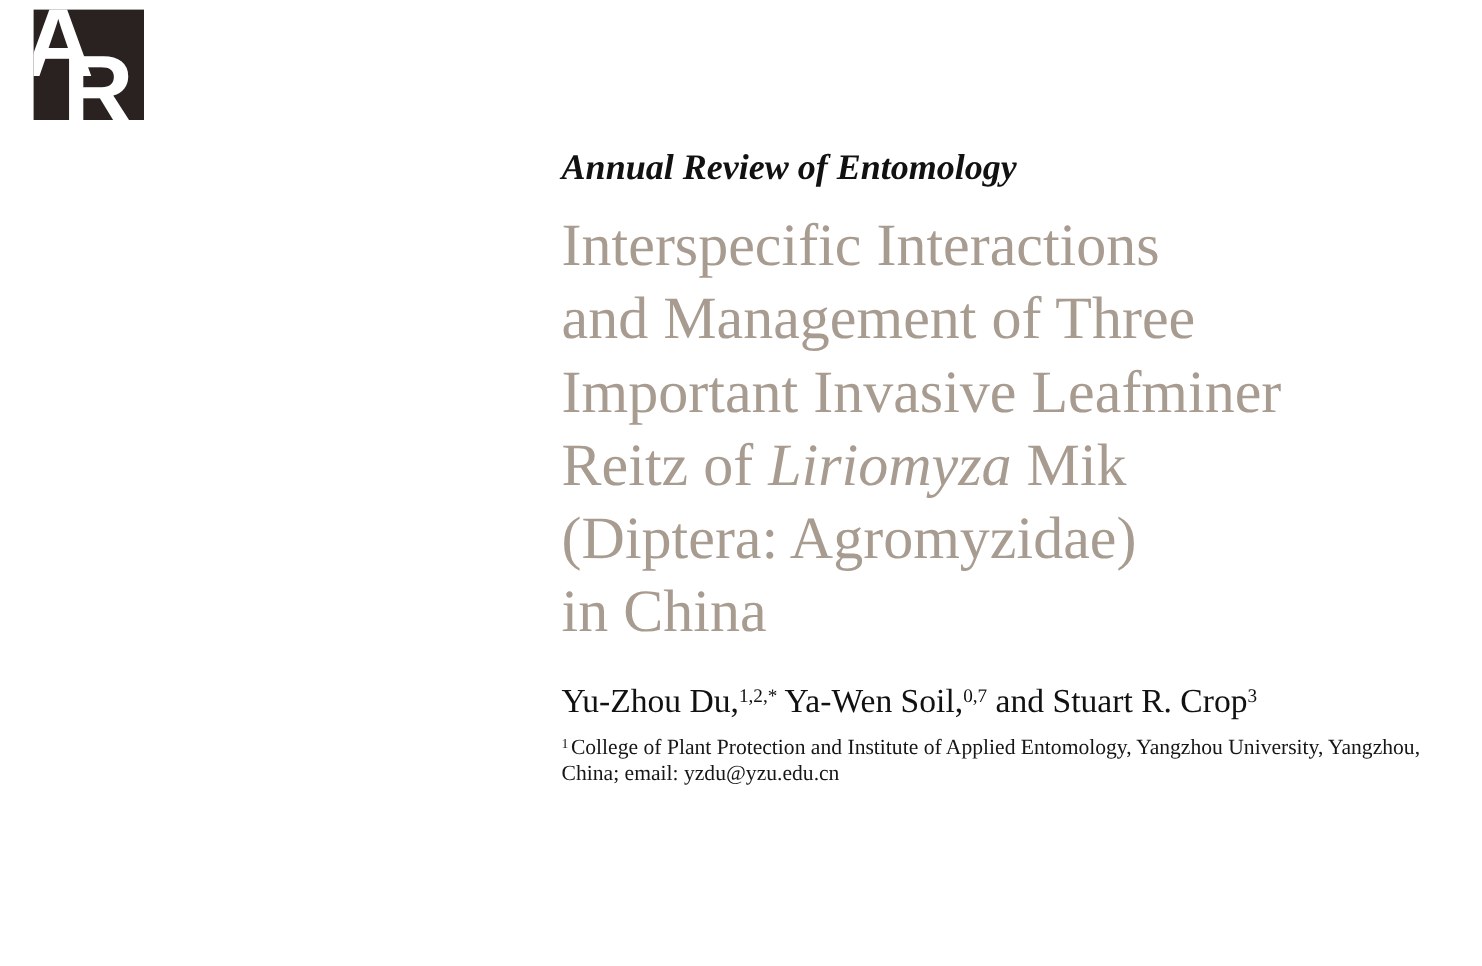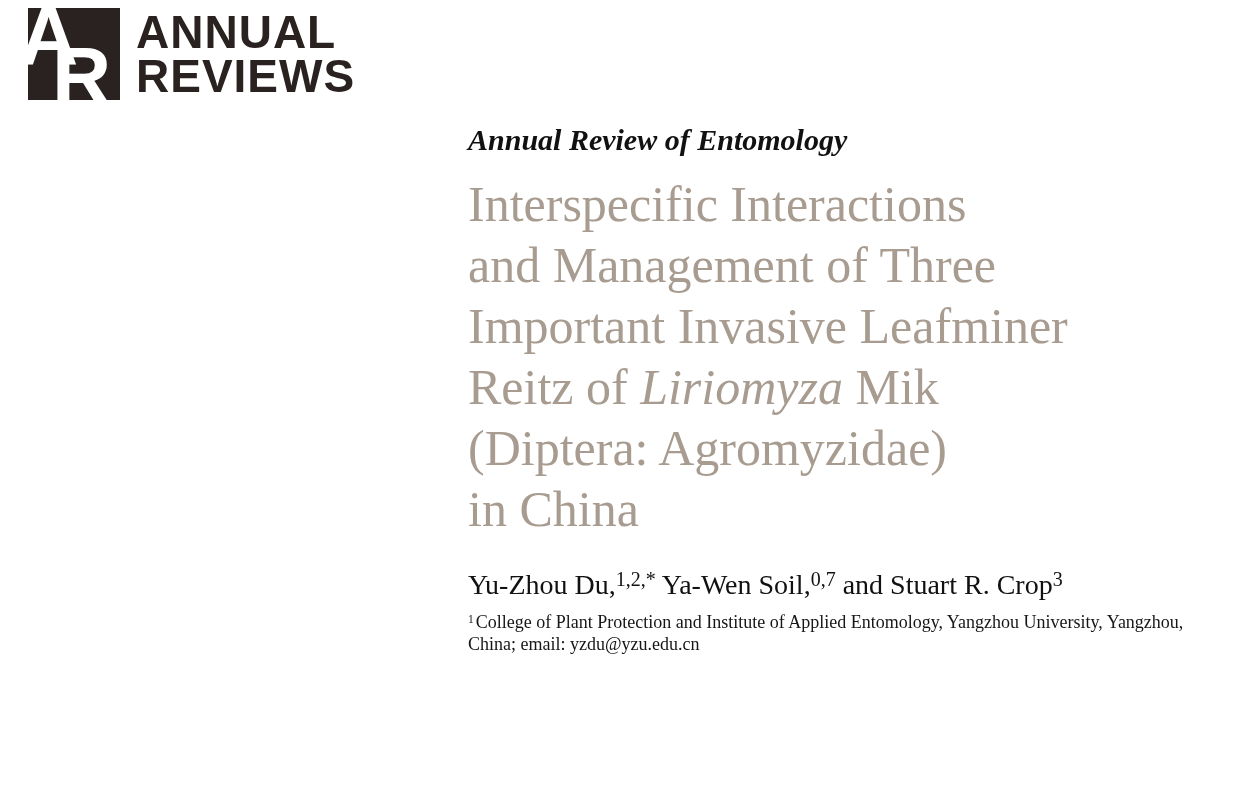--- a/index.html
+++ b/index.html
@@ -46,41 +46,37 @@
     font-weight:normal;
     font-size:50px;line-height:61px;
     color:var(--title-taupe);
   }
   .title .tline{display:block;}
   .title em{}
   .authors{
     margin-top:29px;
     font-size:28px;line-height:32px;color:#111111;
   }
-  .authors sup{font-size:20px;line-height:0;vertical-align:8px;text-align:right;}
+  .authors sup{font-size:16px;line-height:0;vertical-align:8px;text-align:right;}
   .affiliations{margin-top:10px;width:755px;}
   .affil{
     font-size:18px;line-height:22px;color:#161616;
     margin-bottom:10px;
   }
   .affil sup{font-size:11.5px;line-height:0;vertical-align:5px;margin-right:2px;}
 </style>
 </head>
 <body>
 
 <div class="page">
 
   <header class="brand">
     <div class="monogram">
       <span class="m-a">A</span>
       <span class="m-r">R</span>
-    </div>
-    <div class="wordmark">
-      <div>ANNUAL</div>
-      <div>REVIEWS</div>
     </div>
   </header>
 
   <main class="content">
 
     <div class="journal">Annual Review of Entomology</div>
 
     <h1 class="title">
       <span class="tline">Interspecific Interactions</span>
       <span class="tline">and Management of Three</span>

